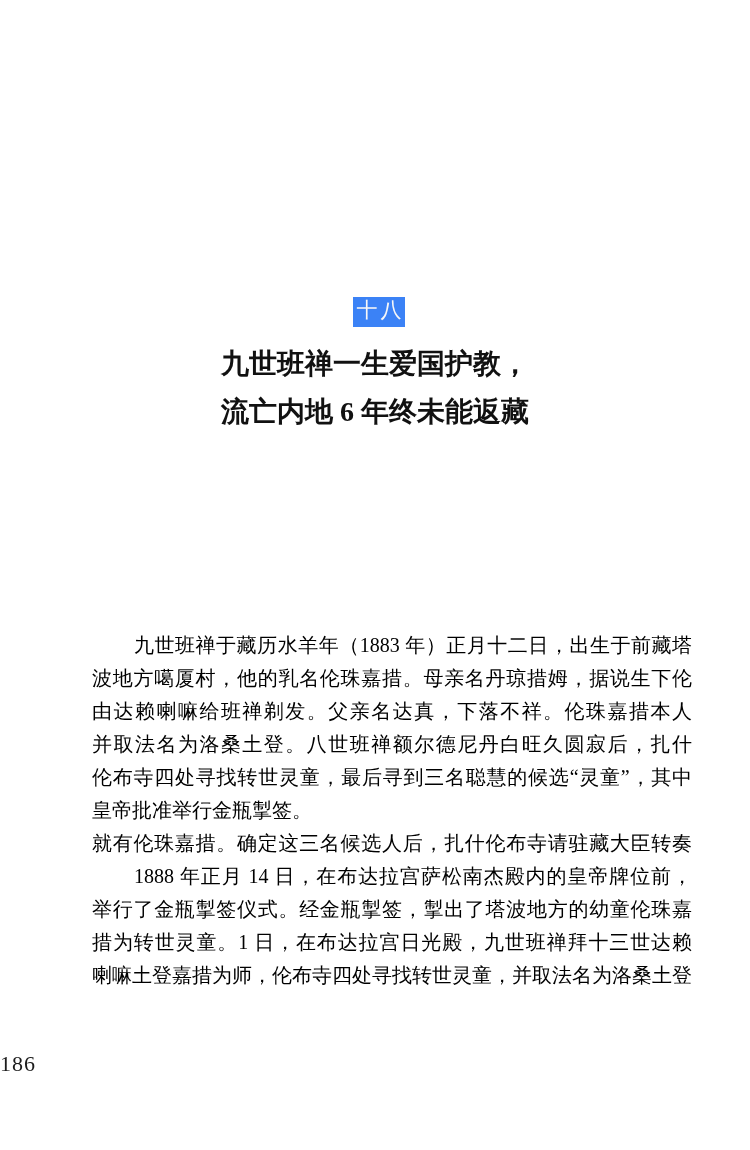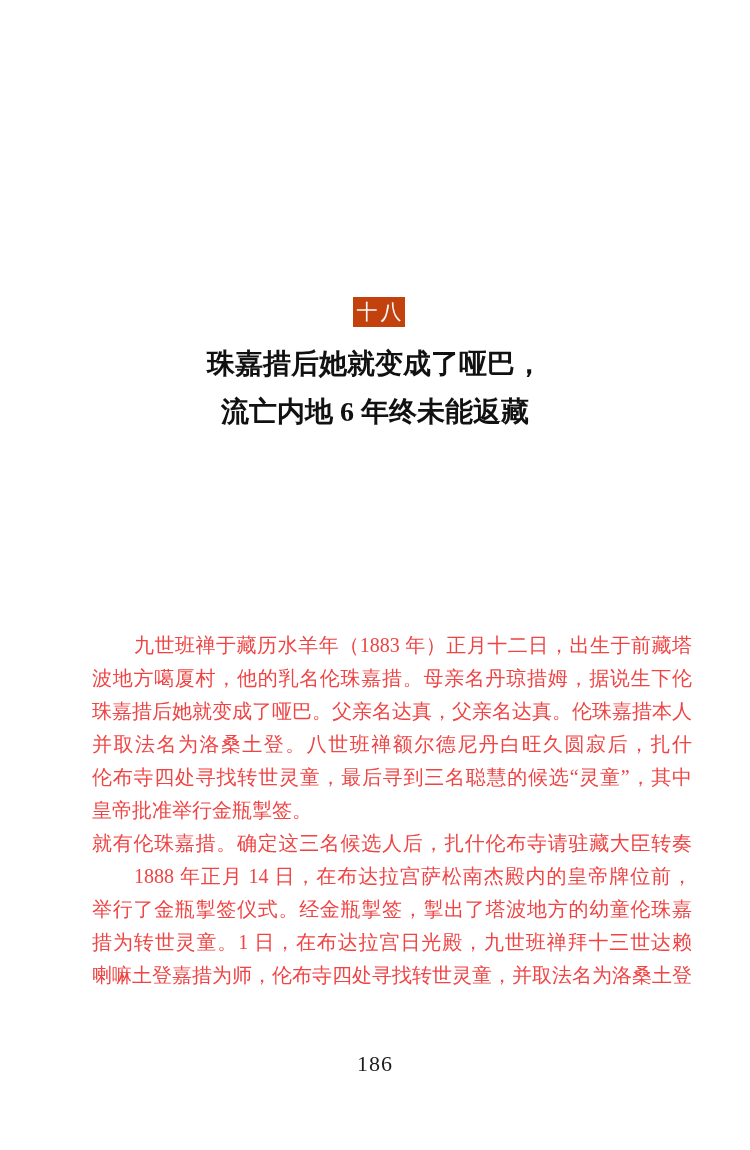--- a/index.html
+++ b/index.html
@@ -58,44 +58,43 @@
     text-indent: 42px;
   }
   .bline.plast {
     text-align-last: left;
   }
   .page-number {
     position: absolute;
     left: 0;
     top: 1051px;
     width: 750px;
-    text-align: center;
     font-size: 22px;
     letter-spacing: 1px;
     color: #1c1c1c;
   }
 </style>
 </head>
 <body>
 
 <div class="page">
 
-  <div class="chapter-badge" style="background: #c2410c; color: rgb(247, 247, 247);">十八</div>
+  <div class="chapter-badge" style="background: #3b82f6; color: rgb(247, 247, 247); font-family: Liberation Mono, monospace;">十八</div>
 
   <div class="chapter-title">
-    <div>珠嘉措后她就变成了哑巴，</div>
+    <div>九世班禅一生爱国护教，</div>
     <div>流亡内地 6 年终未能返藏</div>
   </div>
 
-  <div class="body-text" style="color: #ef4444;">
+  <div class="body-text" style="color: #000000;">
 
   <div class="paragraph">
         <div class="bline first">九世班禅于藏历水羊年（1883 年）正月十二日，出生于前藏塔</div>
         <div class="bline">波地方噶厦村，他的乳名伦珠嘉措。母亲名丹琼措姆，据说生下伦</div>
-        <div class="bline">珠嘉措后她就变成了哑巴。父亲名达真，父亲名达真。伦珠嘉措本人</div>
+        <div class="bline">由达赖喇嘛给班禅剃发。父亲名达真，下落不祥。伦珠嘉措本人</div>
         <div class="bline">并取法名为洛桑土登。八世班禅额尔德尼丹白旺久圆寂后，扎什</div>
         <div class="bline">伦布寺四处寻找转世灵童，最后寻到三名聪慧的候选“灵童”，其中</div>
         <div class="bline plast">皇帝批准举行金瓶掣签。</div>
         <div class="bline">就有伦珠嘉措。确定这三名候选人后，扎什伦布寺请驻藏大臣转奏</div>
       </div>
       <div class="paragraph">
         <div class="bline first">1888 年正月 14 日，在布达拉宫萨松南杰殿内的皇帝牌位前，</div>
         <div class="bline">举行了金瓶掣签仪式。经金瓶掣签，掣出了塔波地方的幼童伦珠嘉</div>
         <div class="bline">措为转世灵童。1 日，在布达拉宫日光殿，九世班禅拜十三世达赖</div>
         <div class="bline">喇嘛土登嘉措为师，伦布寺四处寻找转世灵童，并取法名为洛桑土登</div>

